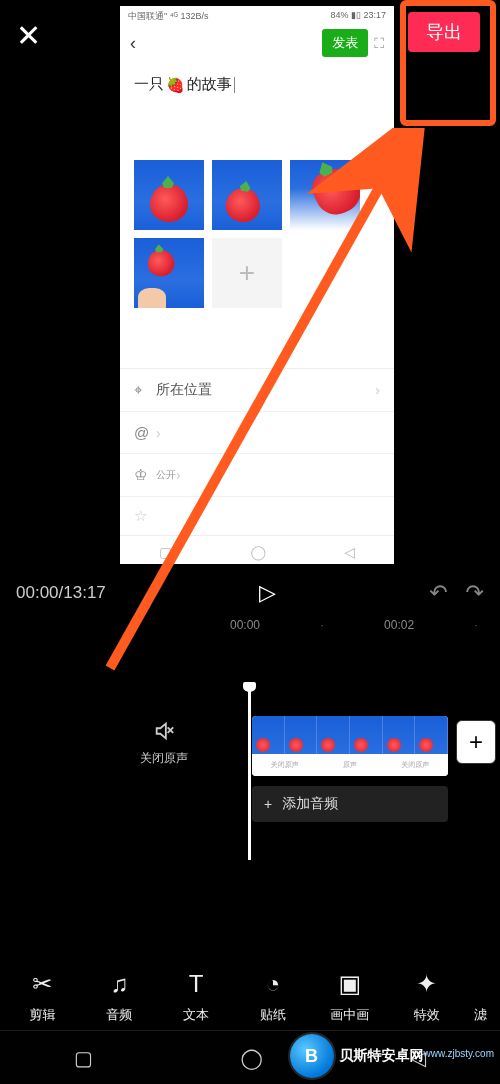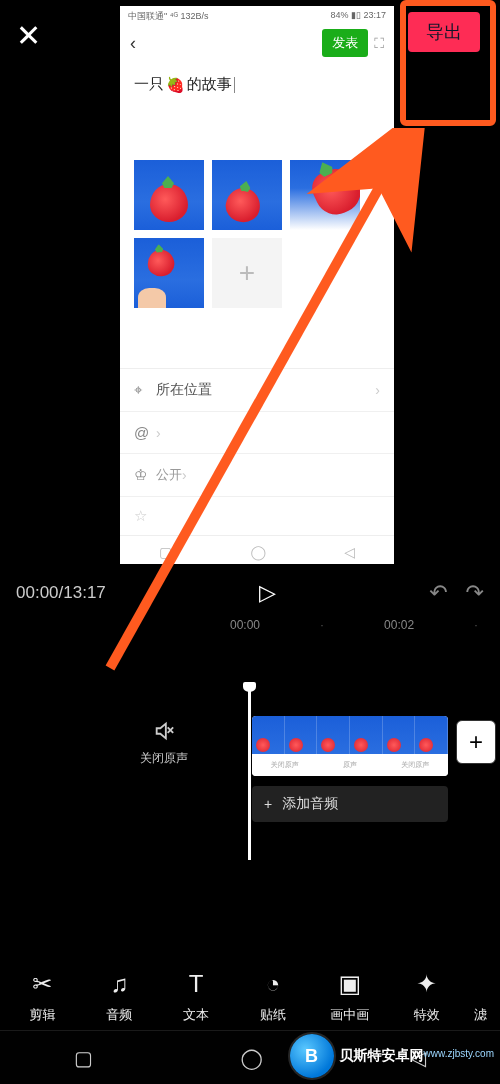--- a/index.html
+++ b/index.html
@@ -15,21 +15,21 @@
   .top-bar {
     display: flex;
     align-items: center;
     justify-content: space-between;
     padding: 10px 16px 0 16px;
     height: 60px;
   }
   .close-x { font-size: 30px; color: #fff; font-weight: 200; }
   .export-btn {
     background: #fe2c55;
-    color: #0f172a;
+    color: #ffffff;
     padding: 8px 18px;
     border-radius: 4px;
     font-size: 18px;
     position: absolute;
     top: 12px; right: 20px;
   }
   .highlight-box {
     position: absolute;
     top: 0; right: 4px;
     width: 96px; height: 126px;
@@ -121,21 +121,21 @@
     border-top: 1px solid #eee;
   }
   .opt-row {
     display:flex; align-items:center;
     padding: 12px 14px;
     border-bottom: 1px solid #f0f0f0;
     font-size: 14px; color:#555;
   }
   .opt-row .ico { width: 22px; color:#888; font-size:15px; }
   .opt-row .lbl { flex:1; }
-  .opt-row .val { color:#999; font-size:13px; }
+  .opt-row .val { color:#999; font-size:10px; }
   .opt-row .chev { color:#ccc; font-size:14px; }
   .phone-star { padding: 10px 14px; color:#ccc; font-size:15px; }
   .phone-nav {
     margin-top:auto;
     display:flex; justify-content:space-around;
     padding: 8px 0 6px 0;
     color:#bbb; font-size:14px;
     border-top: 1px solid #eee;
   }
   .timeline-bar {

